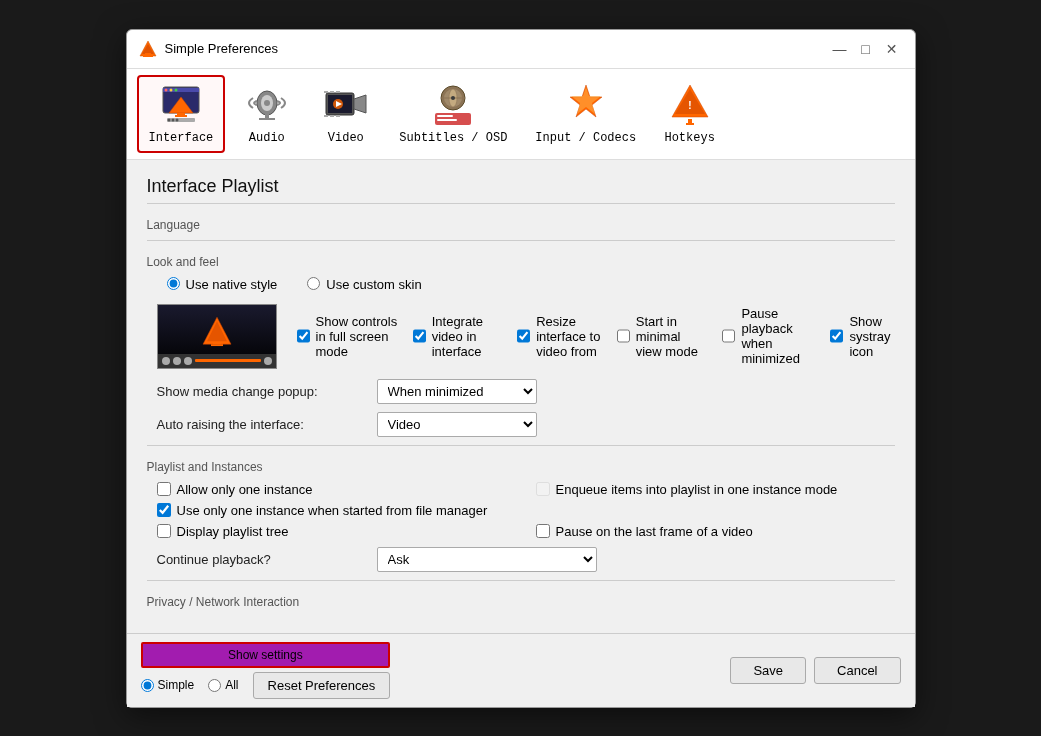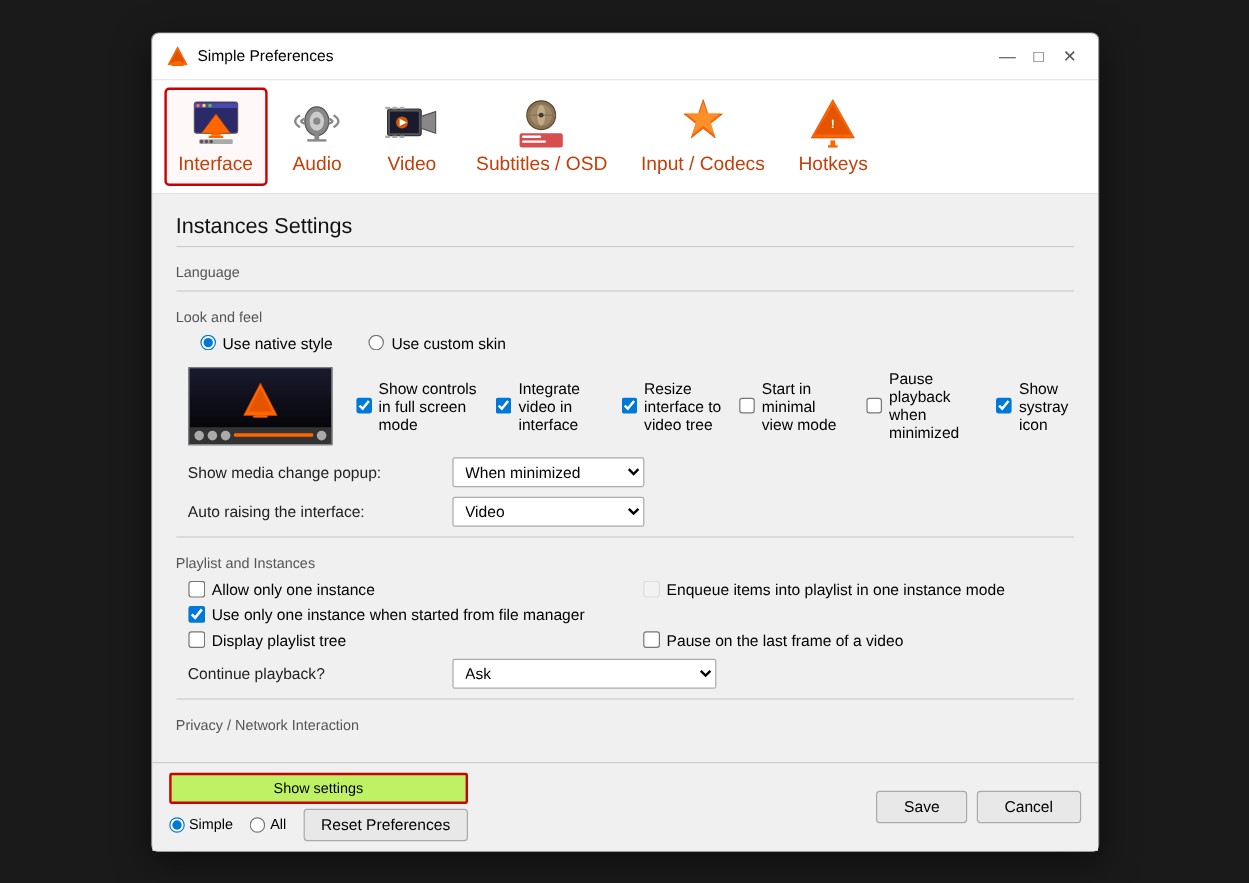--- a/index.html
+++ b/index.html
@@ -86,23 +86,24 @@
     }
     .cat-icon {
       width: 44px;
       height: 44px;
       display: flex;
       align-items: center;
       justify-content: center;
       margin-bottom: 4px;
     }
     .cat-label {
-      font-size: 16px;
-      color: #c2410c;
+      font-size: 12px;
+      color: #000000;
       text-align: center;
+      font-family: Liberation Mono, monospace;
     }
 
     
     .content-area {
       padding: 16px 20px;
       flex: 1;
       overflow-y: auto;
       max-height: 520px;
       background: #f0f0f0;
     }
@@ -218,21 +219,21 @@
       justify-content: space-between;
     }
     .bottom-left {
       display: flex;
       flex-direction: column;
       gap: 4px;
     }
     .show-settings-btn {
       padding: 4px 10px;
       border: 2px solid #cc0000;
-      background: #bef264;
+      background: #a21caf;
       font-size: 12px;
       cursor: pointer;
       border-radius: 2px;
     }
     .radio-bottom {
       display: flex;
       align-items: center;
       gap: 14px;
     }
     .radio-bottom-item {
@@ -407,21 +408,21 @@
           <rect x="20" y="36" width="4" height="5" fill="#ff6600"></rect>
           <rect x="18" y="40" width="8" height="2" fill="#ff6600"></rect>
           <text x="22" y="26" text-anchor="middle" font-size="10" font-weight="bold" fill="#fff">!</text>
         </svg>
       </div>
       <span class="cat-label">Hotkeys</span>
     </div>
   </div>
 
   <div class="content-area">
-    <h2 class="page-title">Instances Settings</h2>
+    <h2 class="page-title">Interface Playlist</h2>
 
     <div>
       <div class="section-label">Language</div>
     </div>
 
     <hr class="separator">
 
     <div>
       <div class="section-label">Look and feel</div>
       <div class="section-content">
@@ -463,21 +464,21 @@
               <input type="checkbox" checked="" style="">
               <span>Show controls in full screen mode</span>
             </label>
             <div style="display:flex; gap:20px;">
               <label class="checkbox-item">
                 <input type="checkbox" checked="" style="">
                 <span>Integrate video in interface</span>
               </label>
               <label class="checkbox-item">
                 <input type="checkbox" checked="" style="">
-                <span>Resize interface to video tree</span>
+                <span>Resize interface to video from</span>
               </label>
             </div>
             <div style="display:flex; gap:20px;">
               <label class="checkbox-item">
                 <input type="checkbox" style="">
                 <span>Start in minimal view mode</span>
               </label>
               <label class="checkbox-item">
                 <input type="checkbox" style="">
                 <span>Pause playback when minimized</span>

